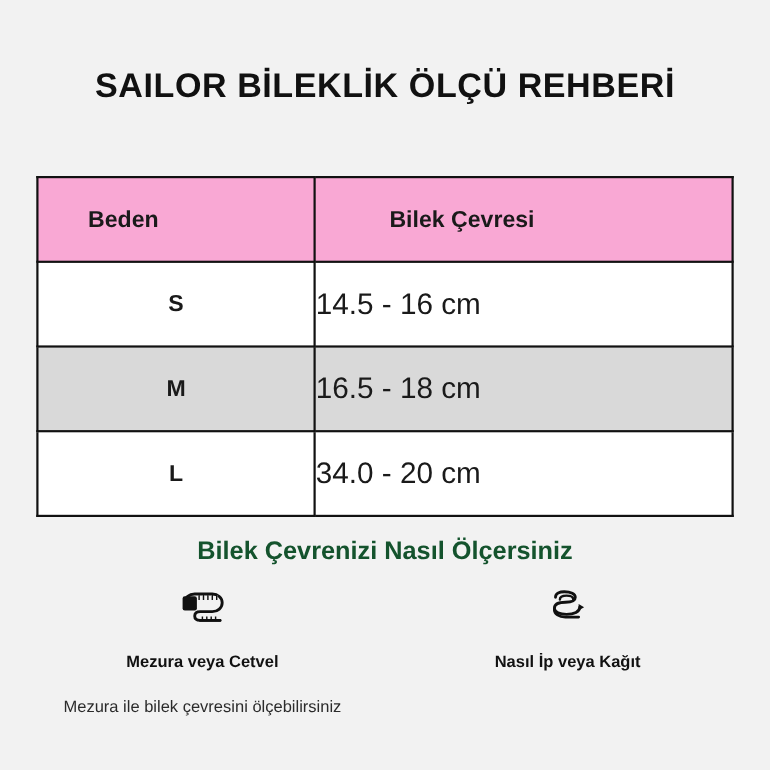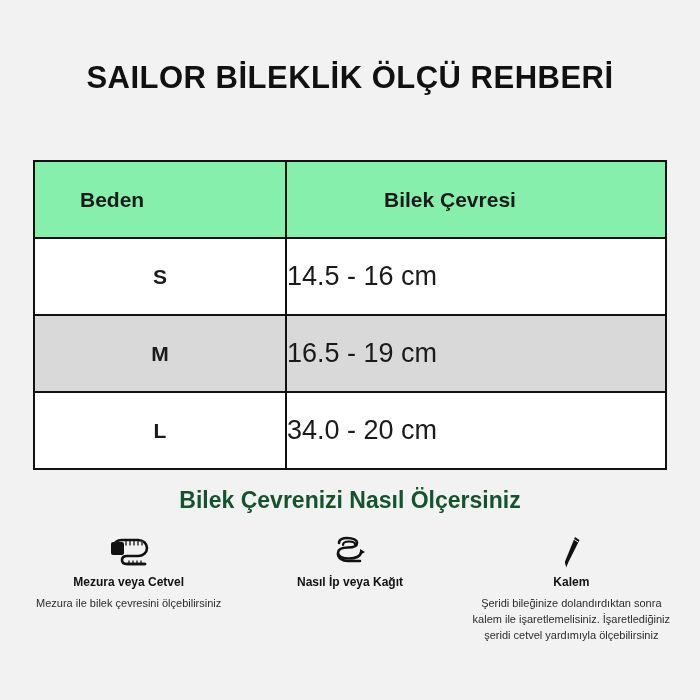--- a/index.html
+++ b/index.html
@@ -46,39 +46,39 @@
   }
   .size-table th,
   .size-table td {
     border: 2px solid #111;
     height: 75px;
     padding: 0;
     vertical-align: middle;
     font-size: 27px;
   }
   .size-table thead th {
-    background: #86efac;
+    background: #f9a8d4;
     font-weight: bold;
     font-size: 21px;
   }
   .col-size {
     width: 205px;
     text-align: center;
   }
   .col-meas {
     text-align: left;
     padding-left: 65px;
   }
   .size-table thead .col-size {
     text-align: left;
     padding-left: 45px;
   }
   .size-table thead .col-meas {
     text-align: left;
-    padding-left: 97px;
+    padding-left: 67px;
   }
   .size-table tbody tr.alt td {
     background: #d9d9d9;
   }
   .size-table tbody tr td {
     background: #ffffff;
   }
   .size-table tbody .col-size {
     font-weight: bold;
     font-size: 21px;
@@ -110,28 +110,28 @@
     padding: 0 6px;
     box-sizing: border-box;
   }
   .step-icon {
     height: 42px;
     display: flex;
     align-items: center;
     justify-content: center;
   }
   .step-name {
-    margin-top: 0;
-    font-size: 12px;
+    margin-top: 18px;
+    font-size: 15px;
     font-weight: bold;
     color: #111;
   }
   .step-desc {
-    margin-top: 7px;
-    font-size: 11px;
+    margin-top: 22px;
+    font-size: 15px;
     line-height: 1.45;
     color: #2b2b2b;
   }
 </style>
 </head>
 <body>
 
 <div class="page">
 
   <div class="title">SAILOR BİLEKLİK ÖLÇÜ REHBERİ</div>
@@ -143,21 +143,21 @@
         <th class="col-meas">Bilek Çevresi</th>
       </tr>
     </thead>
     <tbody>
       <tr>
         <td class="col-size">S</td>
         <td class="col-meas">14.5 - 16 cm</td>
       </tr>
       <tr class="alt">
         <td class="col-size">M</td>
-        <td class="col-meas">16.5 - 19 cm</td>
+        <td class="col-meas">16.5 - 18 cm</td>
       </tr>
       <tr>
         <td class="col-size">L</td>
         <td class="col-meas">34.0 - 20 cm</td>
       </tr>
     </tbody>
   </table>
 
   <div class="howto-title">Bilek Çevrenizi Nasıl Ölçersiniz</div>
 
@@ -183,27 +183,16 @@
         <svg width="42" height="40" viewBox="0 0 42 40" fill="none" xmlns="http://www.w3.org/2000/svg">
           <path d="M10 9 C10 5.5 14 4 18 4 C24 4 28 6 28 9 C28 12 24 13.5 19 13.5 C13 13.5 9 15.5 9 19 C9 22.5 14 24.5 20 24.5 C27 24.5 32 22 32 18" stroke="#111" stroke-width="2.6" fill="none" stroke-linecap="round"></path>
           <path d="M14 11 C14 8.5 17 7.5 20 7.5 C23.5 7.5 26 8.5 26 10.5" stroke="#111" stroke-width="2.2" fill="none" stroke-linecap="round"></path>
           <path d="M9 20 C9 24 13 27 19 27 L31 27" stroke="#111" stroke-width="2.6" fill="none" stroke-linecap="round"></path>
           <path d="M31 15 L36 18 L31 21 Z" fill="#111"></path>
         </svg>
       </div>
       <div class="step-name">Nasıl İp veya Kağıt</div>
     </div>
 
-    <div class="step">
-      <div class="step-icon">
-        <svg width="30" height="40" viewBox="0 0 30 40" fill="none" xmlns="http://www.w3.org/2000/svg">
-          <path d="M19 3 L23.5 6 L12 29 L9.5 31 L9 27.5 Z" fill="#111"></path>
-          <path d="M9 27.5 L12 29 L10.2 33.5 Z" fill="#111"></path>
-          <path d="M18.2 5.5 L22.2 8" stroke="#f2f2f2" stroke-width="1"></path>
-        </svg>
-      </div>
-      <div class="step-name">Kalem</div>
-      <div class="step-desc">Şeridi bileğinize dolandırdıktan sonra kalem ile işaretlemelisiniz. İşaretlediğiniz şeridi cetvel yardımıyla ölçebilirsiniz</div>
-    </div>
 
   </div>
 
 </div>
 
 </body></html>

